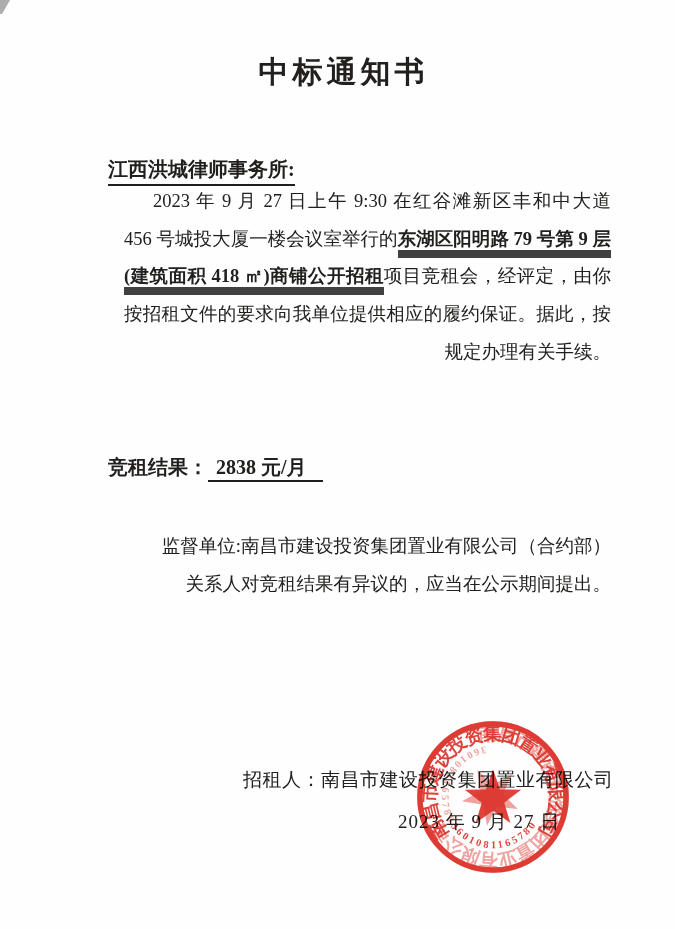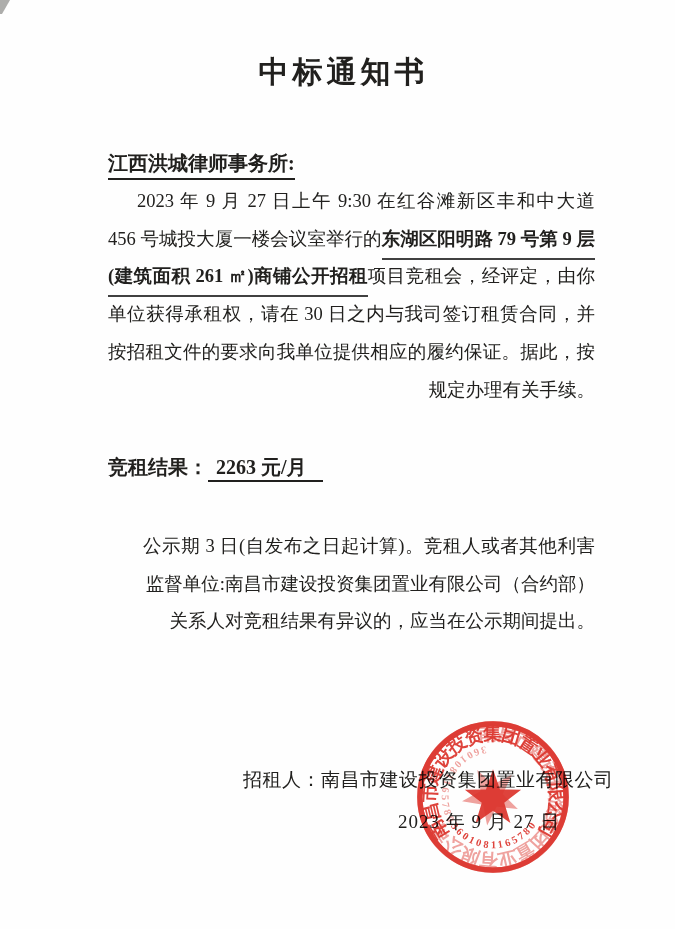--- a/index.html
+++ b/index.html
@@ -13,39 +13,39 @@
     color:#21201e;
   }
   .doc-title{
     position:absolute;top:52px;left:0;width:675px;
     text-align:center;
     font-size:30px;font-weight:bold;
     letter-spacing:4px;
     transform:translateX(6px);
   }
   .addressee{
-    position:absolute;top:150px;left:108px;
+    position:absolute;top:156px;left:108px;
     font-size:20px;font-weight:bold;
     border-bottom:2px solid #21201e;
     padding-bottom:1px;
   }
   .para{
-    position:absolute;left:108px;width:487px;
+    position:absolute;left:124px;width:487px;
     font-size:18.5px;line-height:37.7px;
   }
   .para1{top:183px;}
   .para2{top:528px;}
   .jline{text-align:justify;text-align-last:justify;}
   .lline{text-align:right;}
   .indent1{text-indent:29px;}
   .indent2{text-indent:35px;}
   .bu{
     font-weight:bold;
-    border-bottom:2px solid #404040;
-    padding-bottom:9px;
+    border-bottom:8px solid #404040;
+    padding-bottom:1px;
   }
   .result-line{
     position:absolute;top:454px;left:108px;
     font-size:20px;font-weight:bold;
   }
   .result-value{
     border-bottom:2px solid #21201e;
     padding:0 16px 2px 8px;
   }
   .sig-lessor{
@@ -79,32 +79,30 @@
 
   <div class="corner-smudge"></div>
 
   <div class="doc-title">中标通知书</div>
 
   <div class="addressee">江西洪城律师事务所:</div>
 
   <div class="para para1">
     <div class="jline indent1">2023 年 9 月 27 日上午 9:30 在红谷滩新区丰和中大道</div>
     <div class="jline"><span>456 号城投大厦一楼会议室举行的</span><span class="bu">东湖区阳明路 79 号第 9 层</span></div>
-    <div class="jline"><span class="bu">(建筑面积 261 ㎡)商铺公开招租</span><span>项目竞租会，经评定，由你</span></div>
-    <div class="jline">单位获得承租权，请在 30 日之内与我司签订租赁合同，并</div>
+    <div class="jline"><span class="bu">(建筑面积 418 ㎡)商铺公开招租</span><span>项目竞租会，经评定，由你</span></div>
     <div class="jline">按招租文件的要求向我单位提供相应的履约保证。据此，按</div>
     <div class="lline">规定办理有关手续。</div>
   </div>
 
   <div class="result-line">
-    <span>竞租结果：</span><span class="result-value">2263 元/月</span>
+    <span>竞租结果：</span><span class="result-value">2838 元/月</span>
   </div>
 
   <div class="para para2">
-    <div class="jline indent2">公示期 3 日(自发布之日起计算)。竞租人或者其他利害</div>
     <div class="lline indent2">监督单位:南昌市建设投资集团置业有限公司（合约部）</div>
     <div class="lline">关系人对竞租结果有异议的，应当在公示期间提出。</div>
   </div>
 
   <div class="sig-lessor">招租人：南昌市建设投资集团置业有限公司</div>
   <div class="sig-date">2023 年 9 月 27 日</div>
 
   <svg class="seal" viewBox="0 0 160 160" aria-hidden="true">
     <defs>
       <path id="arcTop" d="M 35.6 117.3 A 58 58 0 1 1 124.4 117.3"></path>

